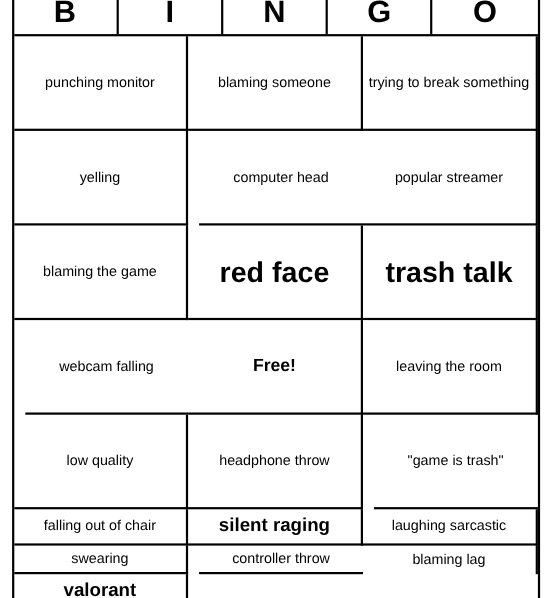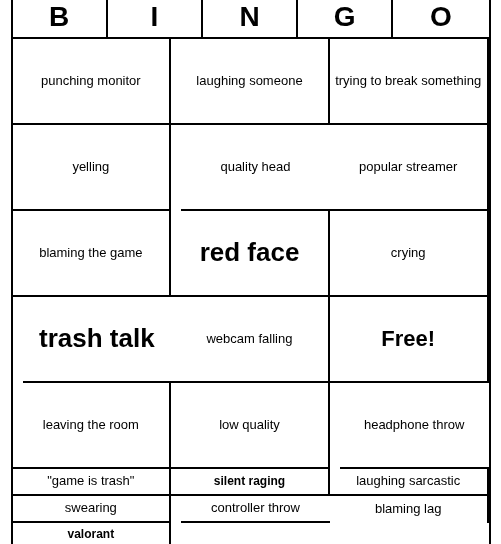--- a/index.html
+++ b/index.html
@@ -53,56 +53,56 @@
       margin-left: 10px;
     }
     .bingo-grid .bingo-cell:nth-child(n+21) {
       border-bottom: none;
     }
     .bingo-cell.xlarge-text {
       font-size: 26px;
       font-weight: bold;
     }
     .bingo-cell.medium-text {
-      font-size: 12px;
+      font-size: 17px;
       font-weight: bold;
     }
     .bingo-cell.free {
-      font-size: 22px;
+      font-size: 16px;
       font-weight: bold;
     }
   </style>
 </head>
 <body>
 
 <div class="bingo-card">
   <div class="bingo-header">
   <div class="bingo-header-cell">B</div>
       <div class="bingo-header-cell">I</div>
       <div class="bingo-header-cell">N</div>
       <div class="bingo-header-cell">G</div>
       <div class="bingo-header-cell">O</div>
     </div>
   <div class="bingo-grid">
   <div class="bingo-cell">punching monitor</div>
-      <div class="bingo-cell">laughing someone</div>
+      <div class="bingo-cell">blaming someone</div>
       <div class="bingo-cell">trying to break something</div>
       <div class="bingo-cell">yelling</div>
-      <div class="bingo-cell">quality head</div>
+      <div class="bingo-cell">computer head</div>
       <div class="bingo-cell">popular streamer</div>
       <div class="bingo-cell">blaming the game</div>
       <div class="bingo-cell xlarge-text">red face</div>
-      <div class="bingo-cell">crying</div>
       <div class="bingo-cell xlarge-text">trash talk</div>
       <div class="bingo-cell">webcam falling</div>
       <div class="bingo-cell free">Free!</div>
       <div class="bingo-cell">leaving the room</div>
       <div class="bingo-cell">low quality</div>
       <div class="bingo-cell">headphone throw</div>
       <div class="bingo-cell">"game is trash"</div>
+      <div class="bingo-cell">falling out of chair</div>
       <div class="bingo-cell medium-text">silent raging</div>
       <div class="bingo-cell">laughing sarcastic</div>
       <div class="bingo-cell">swearing</div>
       <div class="bingo-cell">controller throw</div>
       <div class="bingo-cell">blaming lag</div>
       <div class="bingo-cell medium-text">valorant</div>
     </div>
 </div>
 
 </body></html>

